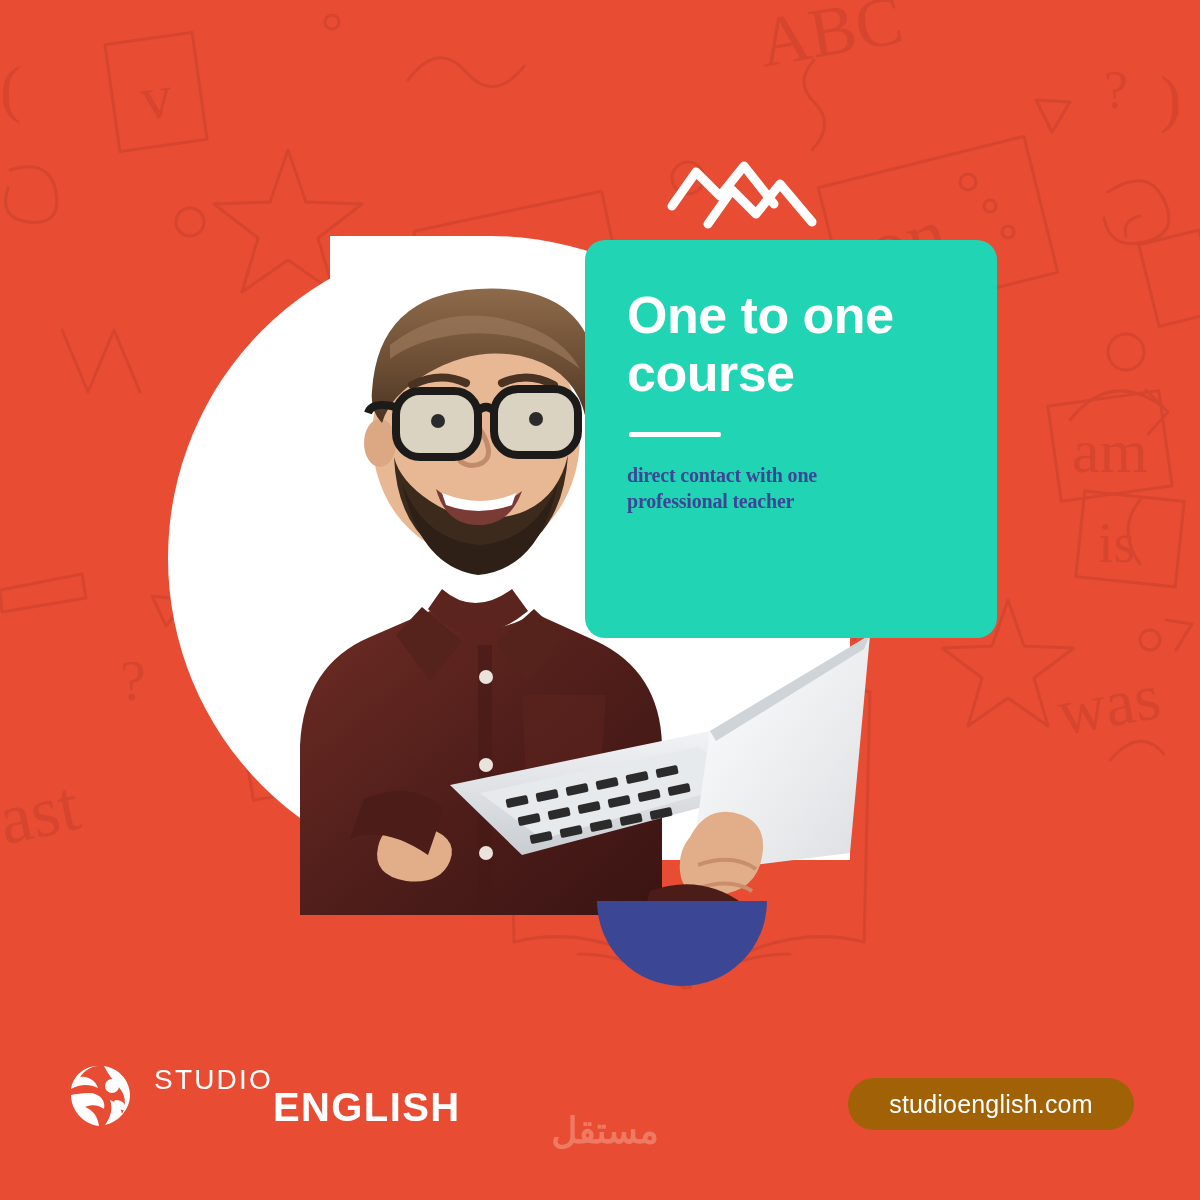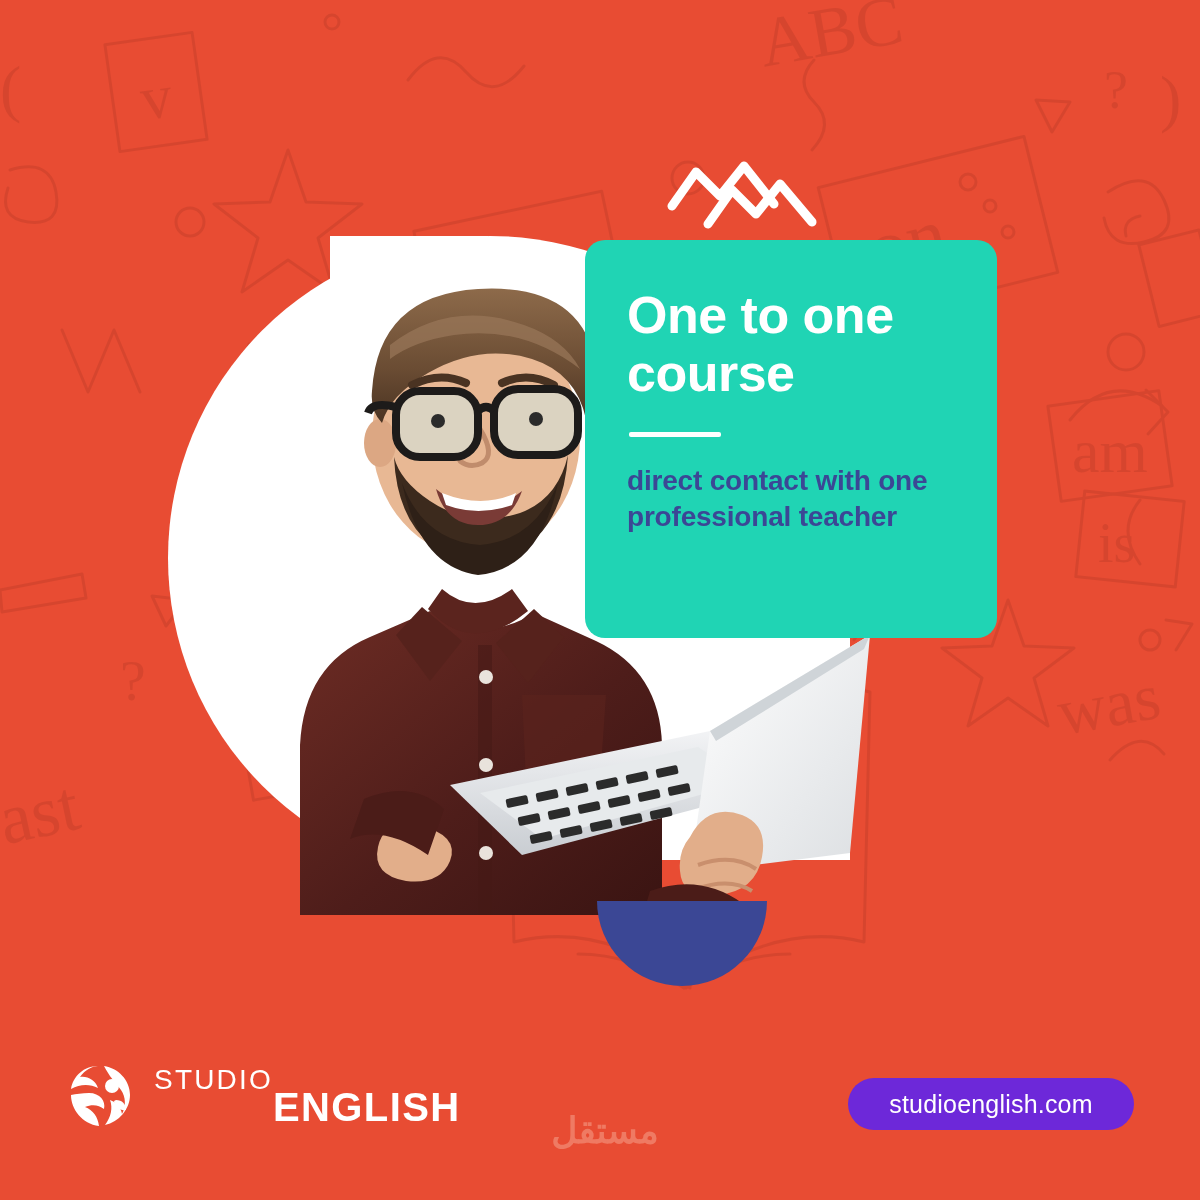--- a/index.html
+++ b/index.html
@@ -57,23 +57,24 @@
     font-weight:700;letter-spacing:-.5px;
     margin:0;
     white-space:pre-line;
   }
   .card-rule{
     width:92px;height:5px;background:#ffffff;
     margin:30px 0 26px 2px;border-radius:2px;
   }
   .card-sub{
     color:#3b4795;
-    font-size:28px;line-height:1.28;font-weight:700;
+    font-size:20px;line-height:1.28;font-weight:700;
     margin:0;letter-spacing:-.2px;
     white-space:pre-line;
+    font-family:Liberation Serif, serif;
   }
 
   
   .sessions-disc{
     position:absolute;left:597px;top:901px;width:170px;height:85px;
     background:#3b4795;
     border-radius:0 0 85px 85px;
   }
   .sessions-text{
     position:absolute;left:585px;top:911px;width:520px;height:60px;
@@ -93,21 +94,21 @@
     display:flex;flex-direction:row;justify-content:center;
     color:#ffffff;line-height:1.0;
   }
   .logo-top{font-size:28px;letter-spacing:2.2px;font-weight:400;}
   .logo-bottom{font-size:40px;letter-spacing:1.4px;font-weight:700;margin-top:21px;}
 
   
   .site-pill{
     position:absolute;left:848px;top:1078px;
     width:286px;height:52px;border-radius:26px;
-    background:#6d28d9;color:#ffffff;
+    background:#a16207;color:#ffffff;
     font-size:25px;font-weight:400;letter-spacing:.2px;
     display:flex;align-items:center;justify-content:center;
   }
 
   
   .watermark{
     position:absolute;left:470px;top:1112px;width:270px;
     text-align:center;color:#ef7a63;
   }
   .wm-ar{font-size:36px;font-weight:700;line-height:1.05;direction:rtl;}

